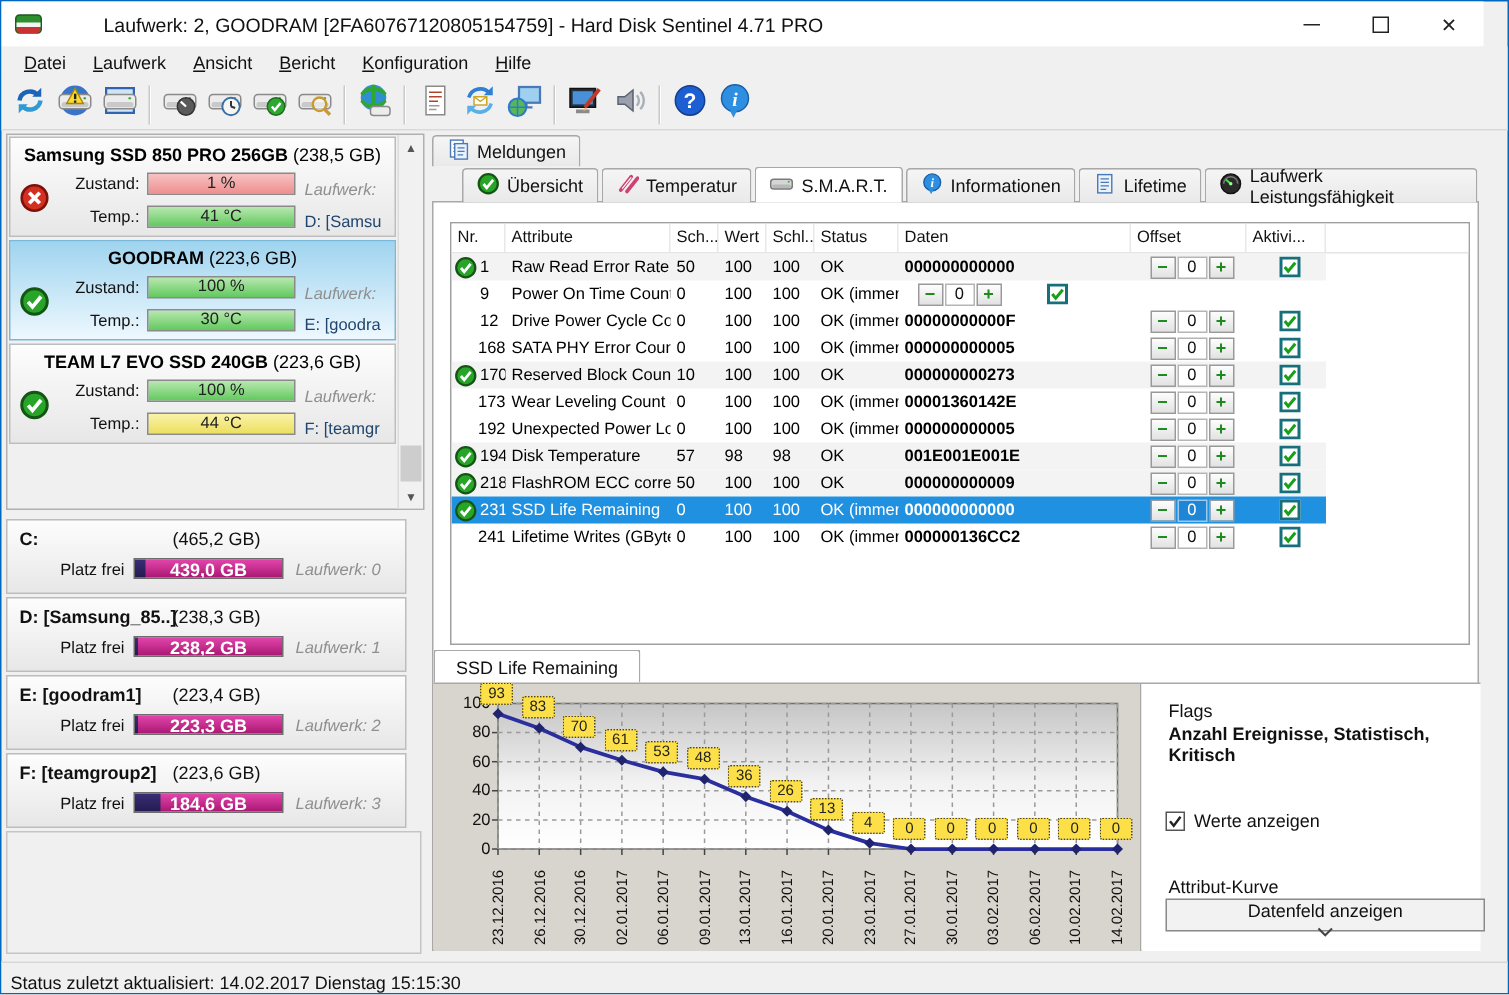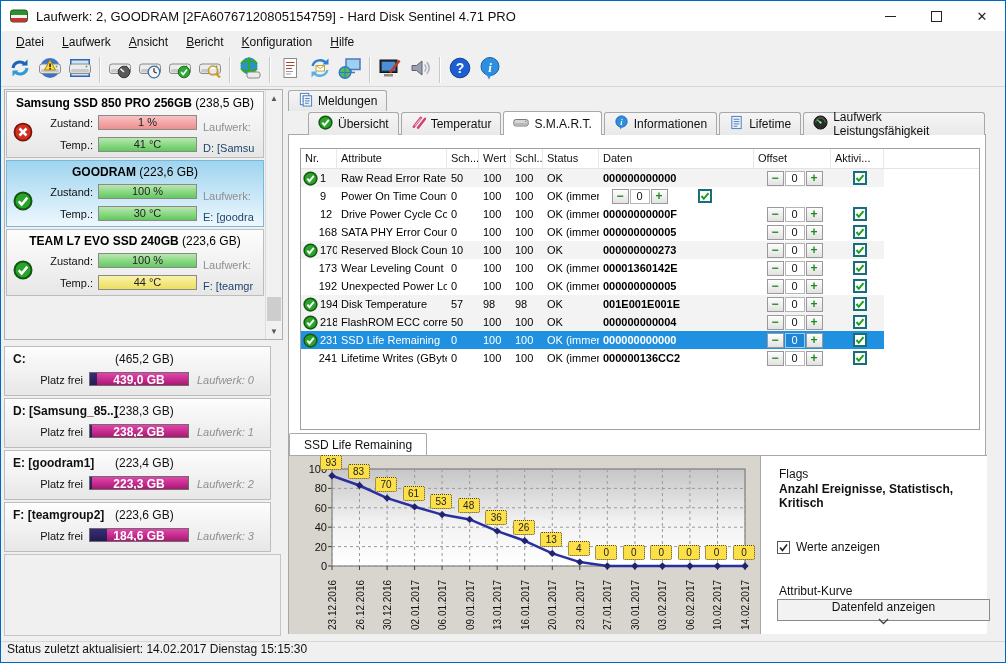--- a/index.html
+++ b/index.html
@@ -1,20 +1,20 @@
 <!DOCTYPE html>
 <html><head>
 <meta charset="utf-8">
 <style>
   html,body{margin:0;padding:0;}
   body{width:1006px;height:663px;overflow:hidden;font-family:"Liberation Sans",sans-serif;background:#f0f0f0;}
   .window{position:relative;width:1006px;height:663px;box-sizing:border-box;border:1px solid #0067c0;background:#f0f0f0;}
 
   
-  .titlebar{position:absolute;left:0;top:0;right:0;height:30px;background:#ffffff;display:flex;align-items:center;}
+  .titlebar{position:absolute;left:0;top:0;right:16px;height:30px;background:#ffffff;display:flex;align-items:center;gap:33px;}
   .titlebar .appicon{width:18px;height:16px;margin:0 8px 0 9px;}
   .titlebar .title{font-size:13px;color:#111;white-space:nowrap;}
   .winbtns{position:absolute;right:0;top:0;height:30px;display:flex;}
   .winbtn{width:46px;height:30px;display:flex;align-items:center;justify-content:center;color:#222;}
   .glyph-min{width:11px;height:1px;background:#222;display:block;}
   .glyph-max{width:9px;height:9px;border:1px solid #222;display:block;}
   .glyph-close{font-size:13px;line-height:13px;}
 
   
   .menubar{position:absolute;left:0;top:30px;right:0;height:22px;background:#f0f0f0;display:flex;align-items:center;padding-left:6px;}
@@ -37,21 +37,21 @@
   .disk-title{text-align:center;font-size:12px;margin-top:4px;white-space:nowrap;overflow:hidden;}
   .disk-title b{font-weight:bold;}
   .disk-status{position:absolute;left:6px;top:30px;width:20px;height:20px;}
   .disk-row{position:absolute;left:34px;height:17px;display:flex;align-items:center;}
   .disk-label{width:52px;text-align:right;font-size:11px;color:#111;margin-right:5px;}
   .hbar{width:99px;height:15px;border:1px solid #8a8a8a;box-sizing:border-box;text-align:center;font-size:11px;line-height:13px;color:#222;}
   .hbar.green{background:linear-gradient(180deg,#b8e8b0,#62c95e);}
   .hbar.pink{background:linear-gradient(180deg,#f8c2c2,#ee8f8f);}
   .hbar.yellow{background:linear-gradient(180deg,#faf2a8,#ecdf60);}
   .disk-right{position:absolute;left:196px;width:62px;overflow:hidden;white-space:nowrap;}
-  .lauf-label{font-size:11px;color:#8f8f8f;}
+  .lauf-label{font-size:11px;font-style:italic;color:#8f8f8f;}
   .drive-text{font-size:11px;color:#20456e;}
 
   .part-list{position:absolute;left:0;top:257px;width:277px;}
   .part-item{position:relative;width:267px;height:50px;background:linear-gradient(180deg,#fdfdfd,#e7e7e7);border:1px solid #bdbdbd;box-sizing:border-box;margin-bottom:2px;}
   .part-name{position:absolute;left:8px;top:5px;font-size:12px;font-weight:bold;color:#111;white-space:nowrap;}
   .part-size{position:absolute;left:110px;top:5px;font-size:12px;color:#111;}
   .part-free-label{position:absolute;left:0px;top:27px;width:78px;text-align:right;font-size:11px;color:#111;}
   .pbar{position:absolute;left:84px;top:25px;width:100px;height:14px;border:1px solid #6d6d6d;box-sizing:border-box;background:linear-gradient(180deg,#e245ab,#aa1873);overflow:hidden;}
   .pbar .used{position:absolute;left:0;top:0;bottom:0;background:linear-gradient(180deg,#3a2d77,#241b52);}
   .pbar .ptext{position:absolute;left:0;right:0;top:0;text-align:center;font-size:12px;font-weight:bold;color:#fff;line-height:15px;}
@@ -99,21 +99,21 @@
 
   .side-panel{position:absolute;left:472px;top:0;right:0;bottom:0;background:#fff;}
   .flags-label{position:absolute;left:18px;top:11px;font-size:12px;color:#111;}
   .flags-value{position:absolute;left:18px;top:26px;font-size:12px;font-weight:bold;color:#111;width:200px;}
   .show-values{position:absolute;left:16px;top:84px;display:flex;align-items:center;gap:6px;font-size:12px;color:#111;}
   .cbx{width:13px;height:13px;background:#fff;border:1px solid #555;box-sizing:border-box;display:flex;align-items:center;justify-content:center;}
   .curve-label{position:absolute;left:18px;top:128px;font-size:12px;color:#111;}
   .dropdown{position:absolute;left:16px;top:143px;width:213px;height:22px;background:#f2f2f2;border:1px solid #8a8a8a;box-sizing:border-box;display:flex;align-items:center;justify-content:space-between;padding:0 7px;font-size:12px;color:#111;flex-direction:column;}
 
   
-  .statusbar{position:absolute;left:0;right:0;bottom:0;height:20px;background:#f0f0f0;border-top:1px solid #d7d7d7;display:flex;align-items:flex-start;padding-left:6px;font-size:12px;color:#111;}
+  .statusbar{position:absolute;left:0;right:0;bottom:0;height:20px;background:#f0f0f0;border-top:1px solid #d7d7d7;display:flex;align-items:flex-end;padding-left:6px;font-size:12px;color:#111;}
 </style>
 </head>
 <body>
 
 <div class="window">
 
   <div class="titlebar">
     <span class="appicon"><svg viewBox="0 0 18 16" width="18" height="16">
           <rect x="0.5" y="2" width="17" height="12" rx="2.5" fill="#2e8f2e" stroke="#1d5c1d"></rect>
           <path d="M1 7 h16 v3 h-16 z" fill="#f4f4f4"></path>
@@ -678,21 +678,21 @@
                   <circle cx="8" cy="8" r="6.8" fill="#28a428" stroke="#145414" stroke-width="1.6"></circle>
                   <path d="M4.6 8.2 l2.3 2.7 4.6-5.6" fill="none" stroke="#fff" stroke-width="2"></path>
                 </svg></span>
               <span class="nr">218</span>
             </div>
             <div class="td c1">FlashROM ECC correcti...</div>
             <div class="td c2">50</div>
             <div class="td c3">100</div>
             <div class="td c4">100</div>
             <div class="td c5">OK</div>
-            <div class="td c6">000000000004</div>
+            <div class="td c6">000000000009</div>
             <div class="td c7">
               <div class="stepper">
                 <div class="step-btn">−</div>
                 <div class="step-val">0</div>
                 <div class="step-btn">+</div>
               </div>
             </div>
             <div class="td c8">
               <span class="cb">
                 <svg width="10" height="10" viewBox="0 0 10 10">

